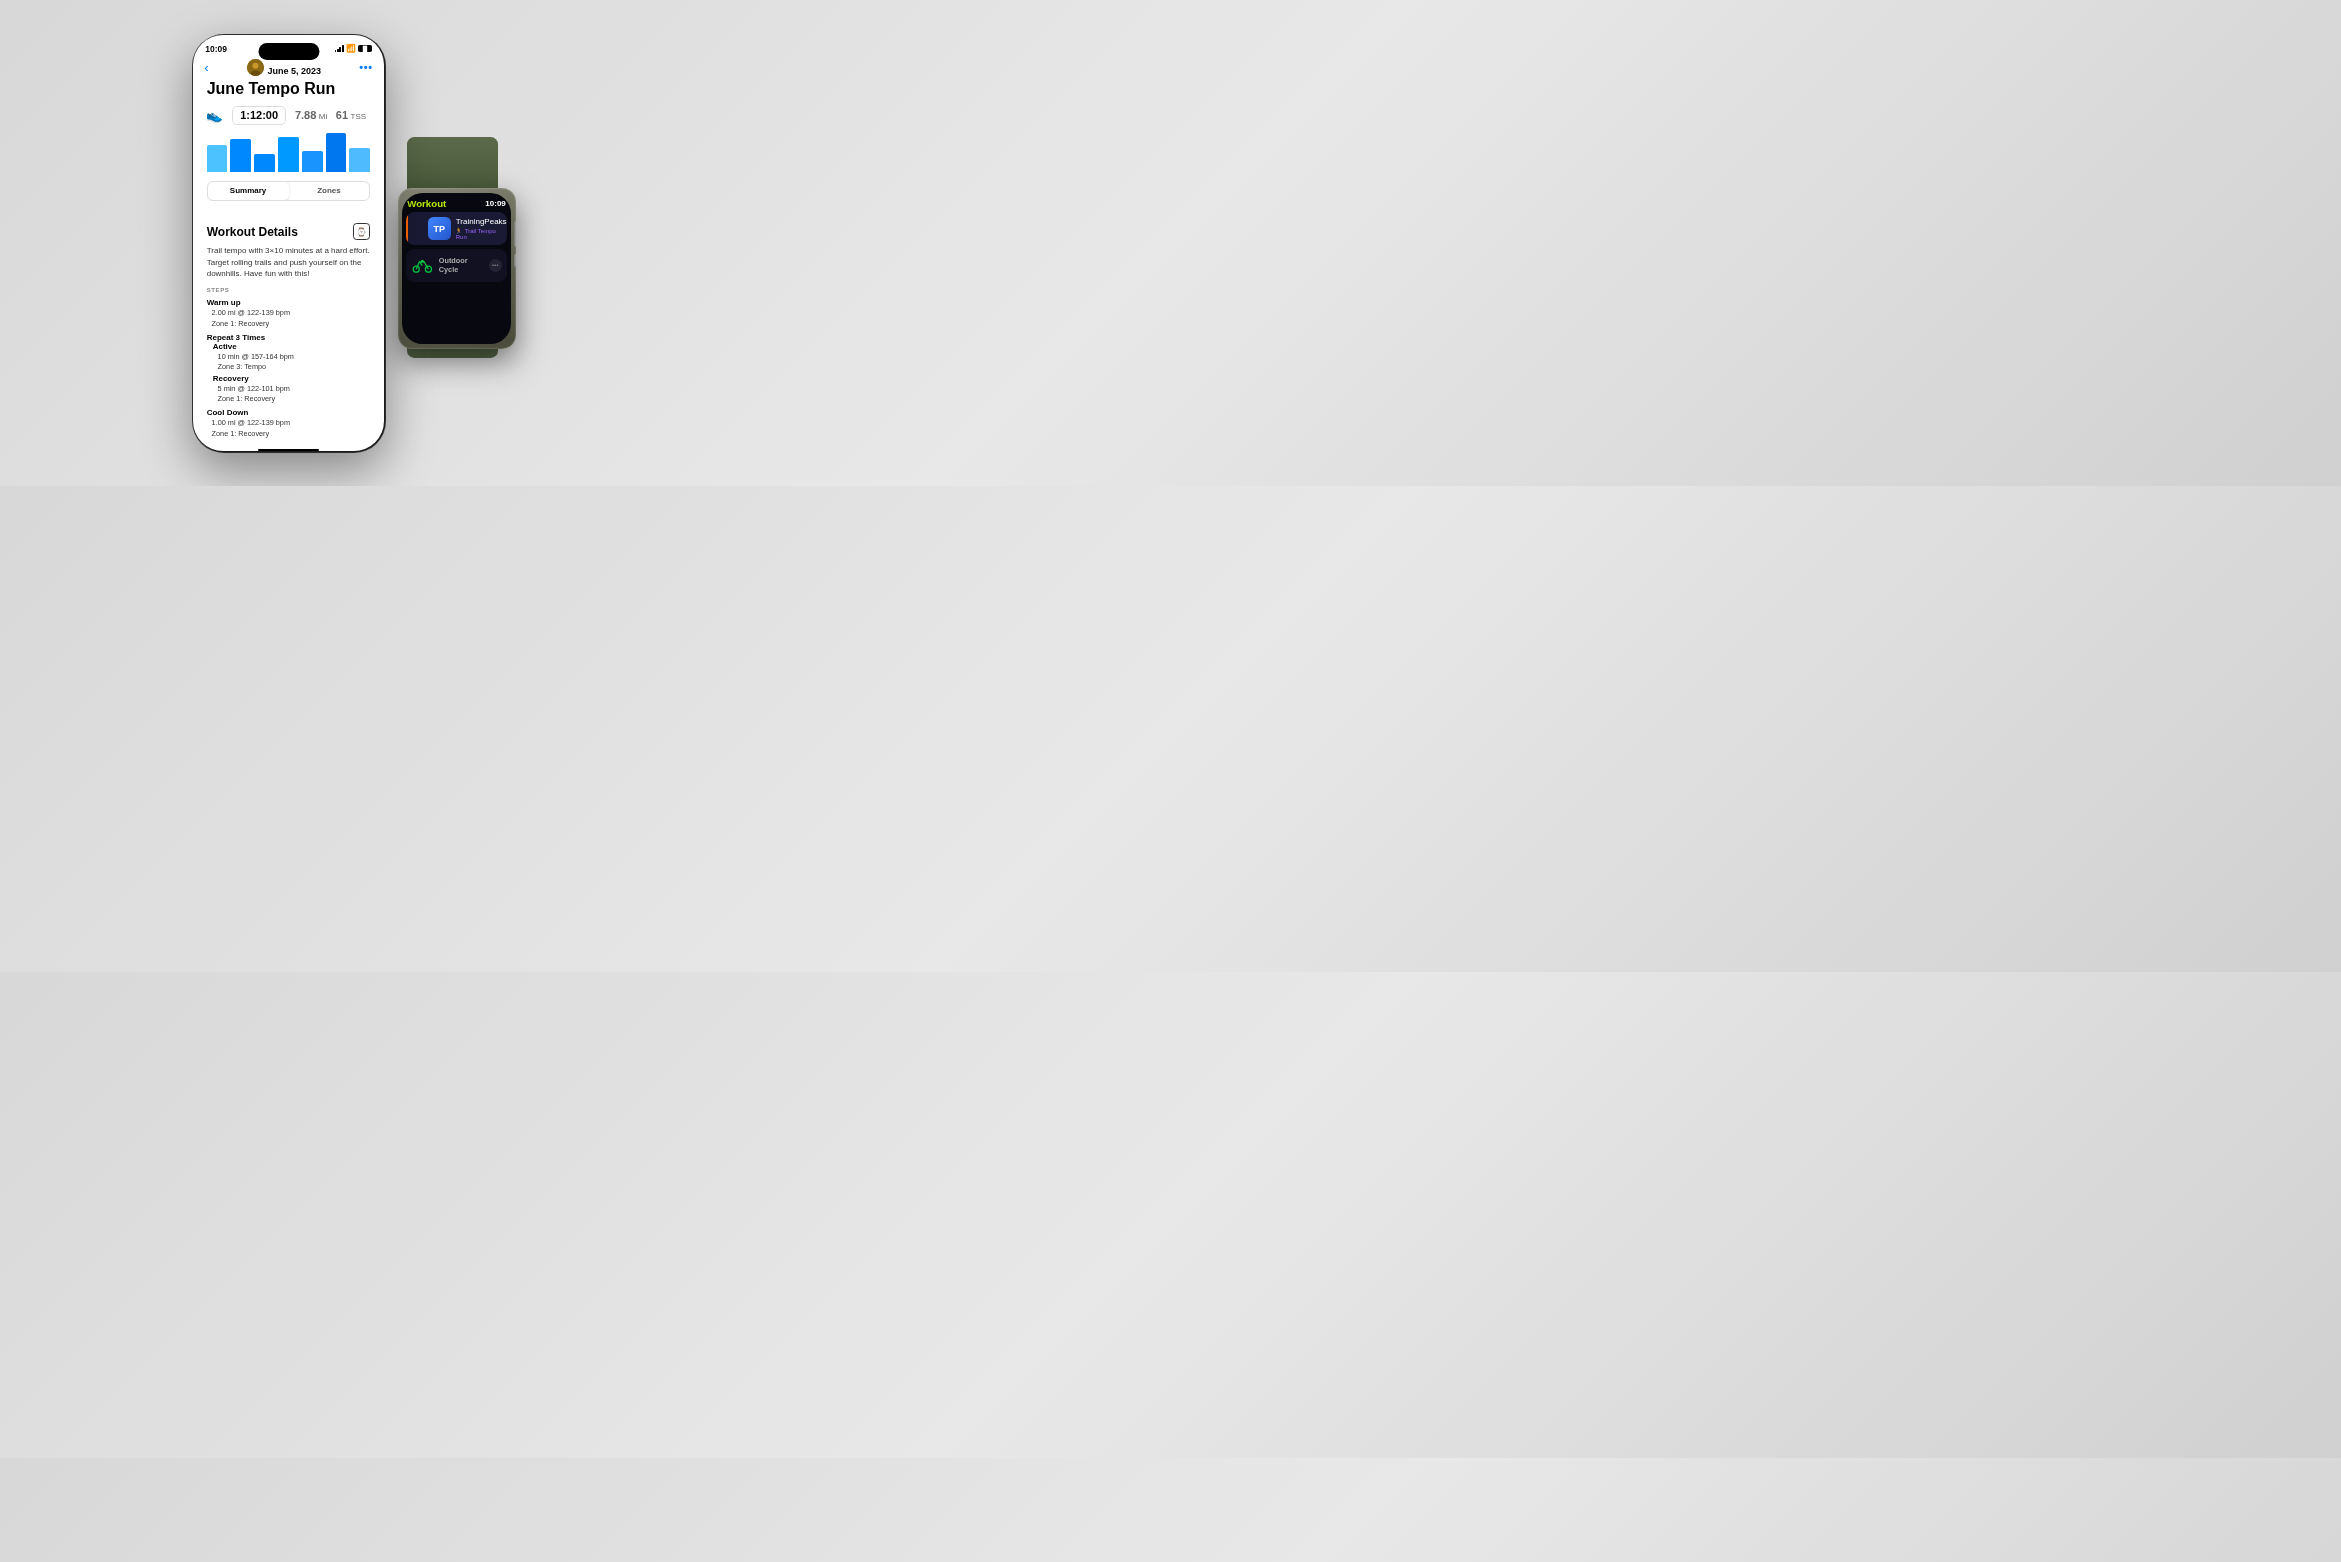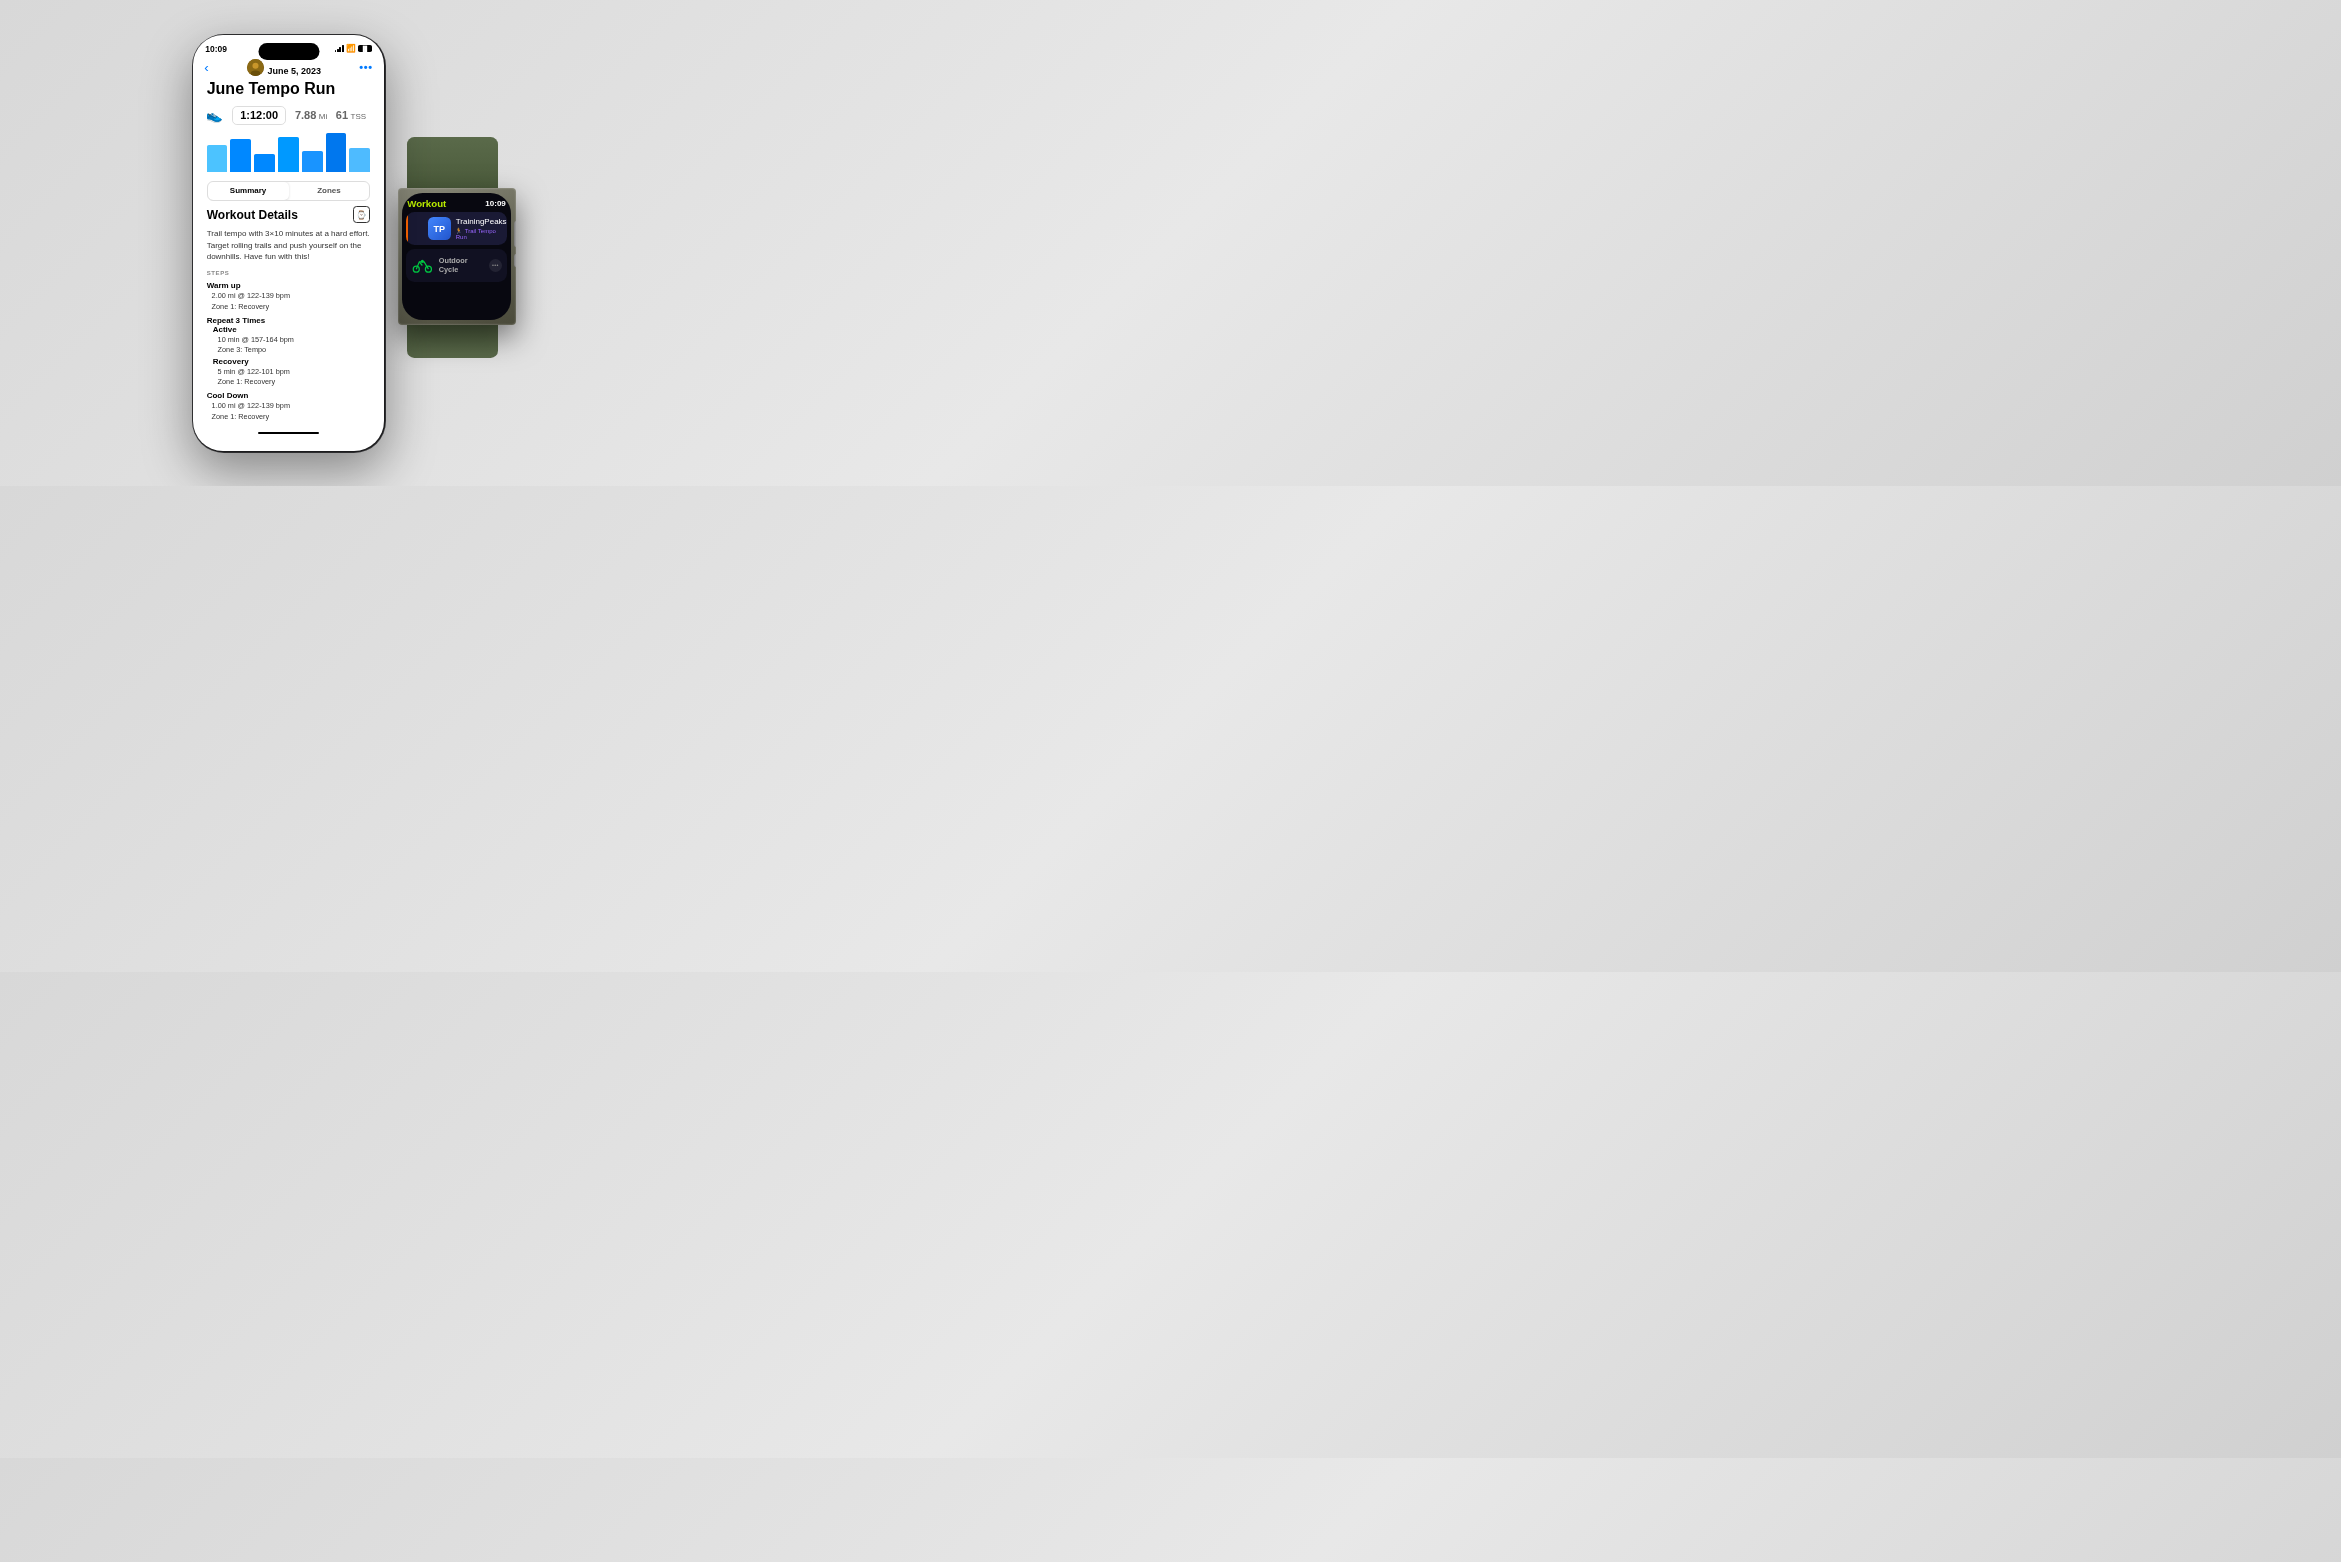--- a/index.html
+++ b/index.html
@@ -180,21 +180,21 @@
       border-radius: 1.8px 1.8px 0 0;
       flex: 1;
     }
 
     
     .tabs {
       display: flex;
       border: 0.6px solid #ddd;
       border-radius: 6px;
       overflow: hidden;
-      margin-bottom: 5px;
+      margin-bottom: 22px;
     }
 
     .tab {
       flex: 1;
       text-align: center;
       padding: 4.9px 0;
       font-size: 8px;
       font-weight: 600;
       color: #000;
       cursor: pointer;
@@ -451,23 +451,23 @@
     background: linear-gradient(180deg, #5a6a4a 0%, #4a5a3a 100%);
     border-radius: 7.3px 7.3px 0 0;
     position: absolute;
     top: -33px;
     left: 15px;
     z-index: 1;
   "></div>
 
   <div class="watch-case" style="
     width: 118px;
-    height: 137px;
+    height: 161px;
     background: linear-gradient(160deg, #8a8a7a 0%, #6a6a5a 40%, #4a4a3a 100%);
-    border-radius: 4px;
+    border-radius: 14px;
     position: absolute;
     top: 18px;
     left: 6px;
     box-shadow: 0 12px 30px rgba(0,0,0,0.5), inset 0 0 0 1.2px rgba(255,255,255,0.12);
     z-index: 5;
     overflow: hidden;
   ">
 
     <div style="
       width: 5.5px;

